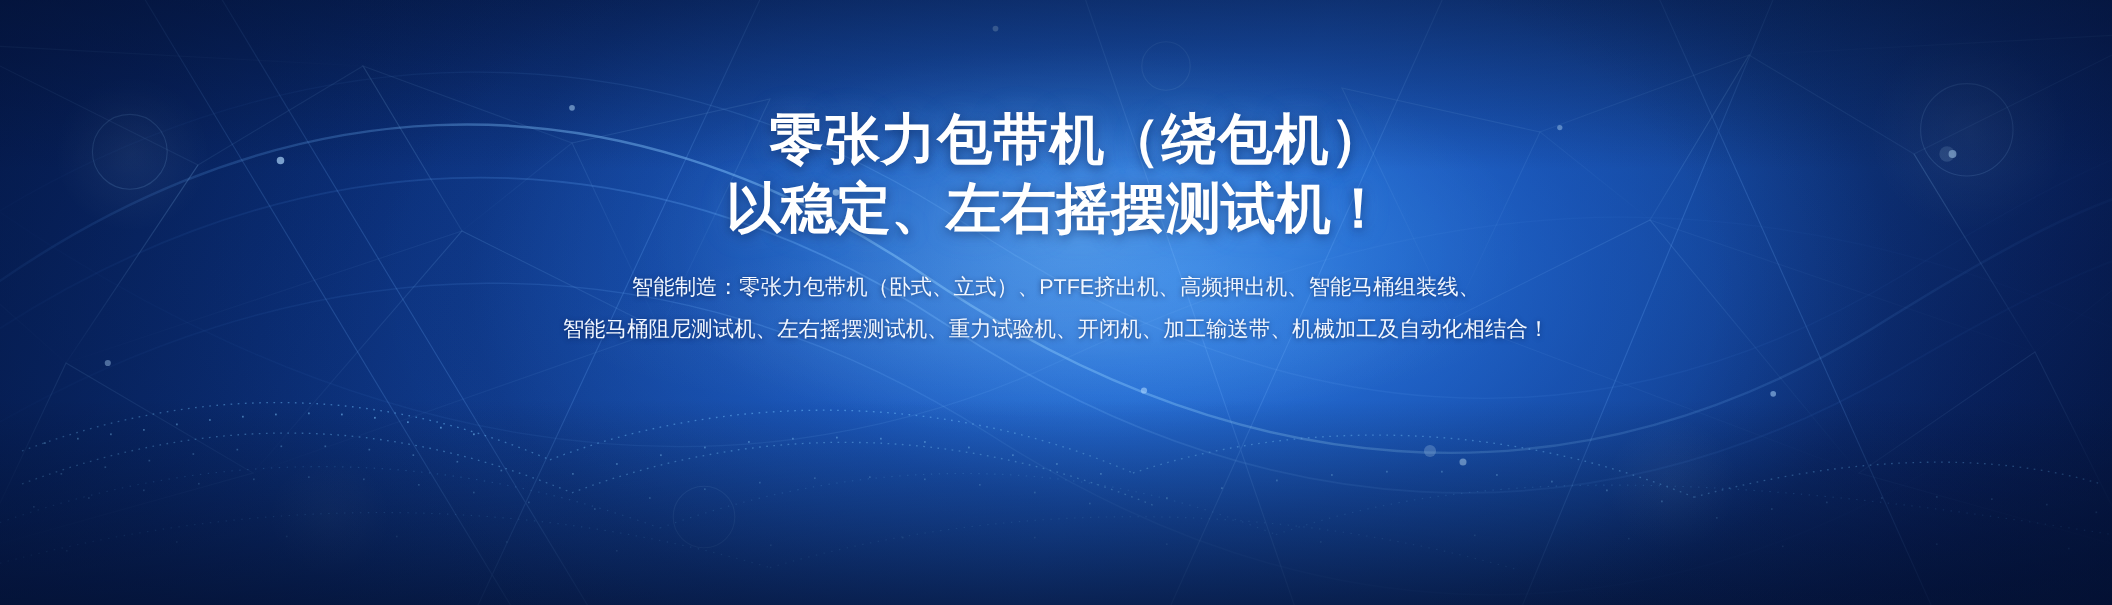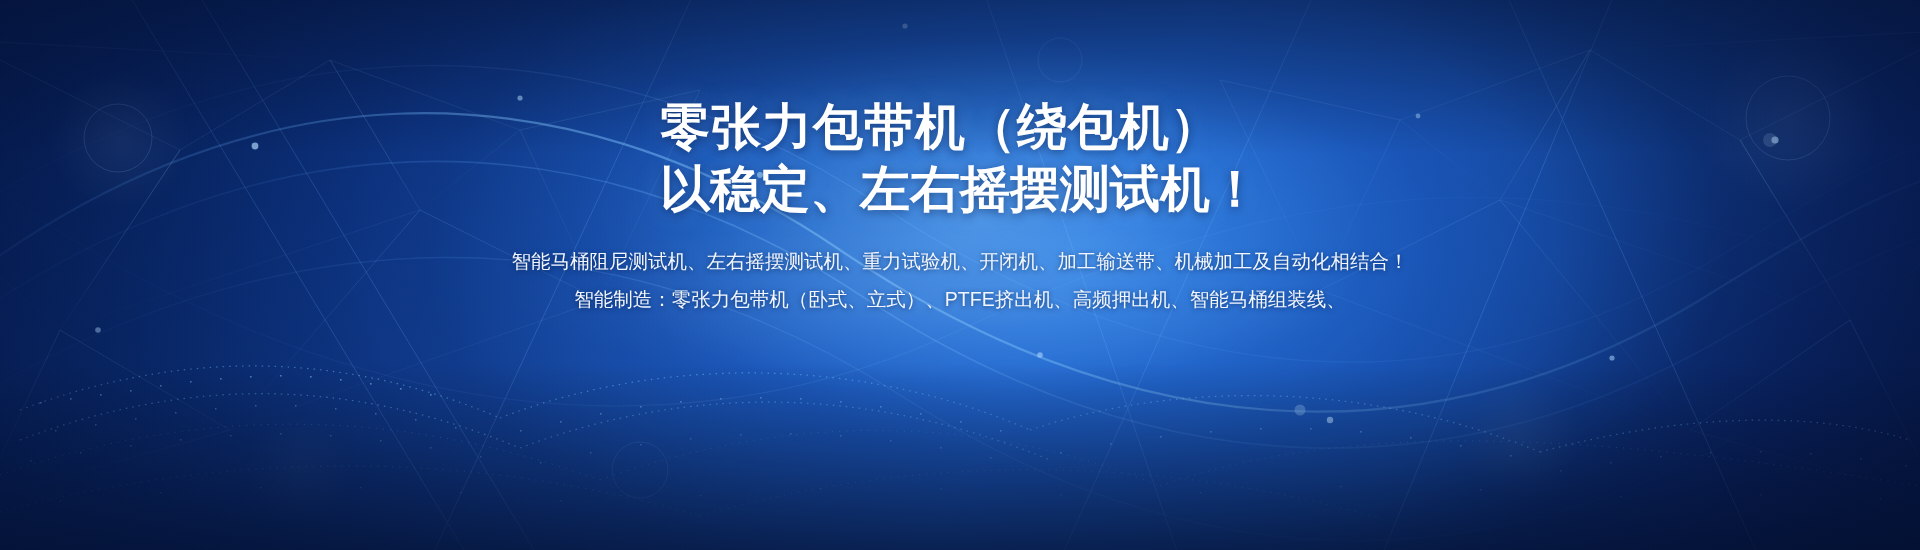--- a/index.html
+++ b/index.html
@@ -44,21 +44,21 @@
     position:absolute; left:0; top:0; width:1920px; height:550px;
     display:flex; flex-direction:column; align-items:center;
     padding-top:96px;
   }
   .headline {
     color:#ffffff;
     font-size:50px;
     font-weight:bold;
     line-height:1.24;
     letter-spacing:1px;
-    text-align:left;
+    text-align:right;
     white-space:nowrap;
     text-shadow:0 2px 10px rgba(2,22,70,0.55), 0 0 26px rgba(120,185,255,0.30);
   }
   .headline .l2 { letter-spacing:0px; }
 
   .subtitle {
     margin-top:22px;
     color:#f2f7ff;
     font-size:19.5px;
     font-weight:normal;
@@ -300,18 +300,18 @@
   <div class="layer topshade"></div>
   <div class="layer botshade"></div>
   <div class="layer vignette"></div>
 
   <div class="content">
     <h1 class="headline">
       <div class="l1">零张力包带机（绕包机）</div>
       <div class="l2">以稳定、左右摇摆测试机！</div>
     </h1>
     <div class="subtitle">
+      <div>智能制造：零张力包带机（卧式、立式）、PTFE挤出机、高频押出机、智能马桶组装线、</div>
       <div>智能马桶阻尼测试机、左右摇摆测试机、重力试验机、开闭机、加工输送带、机械加工及自动化相结合！</div>
-      <div>智能制造：零张力包带机（卧式、立式）、PTFE挤出机、高频押出机、智能马桶组装线、</div>
     </div>
   </div>
 
 </div>
 
 </body></html>

